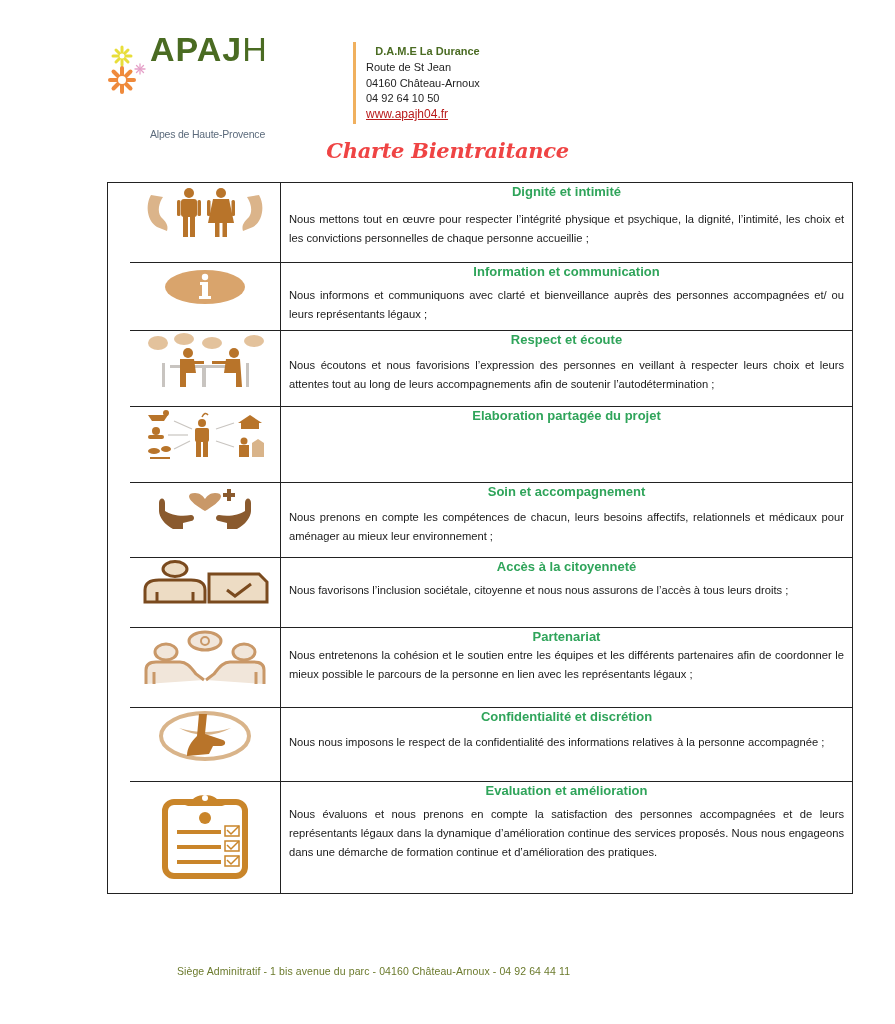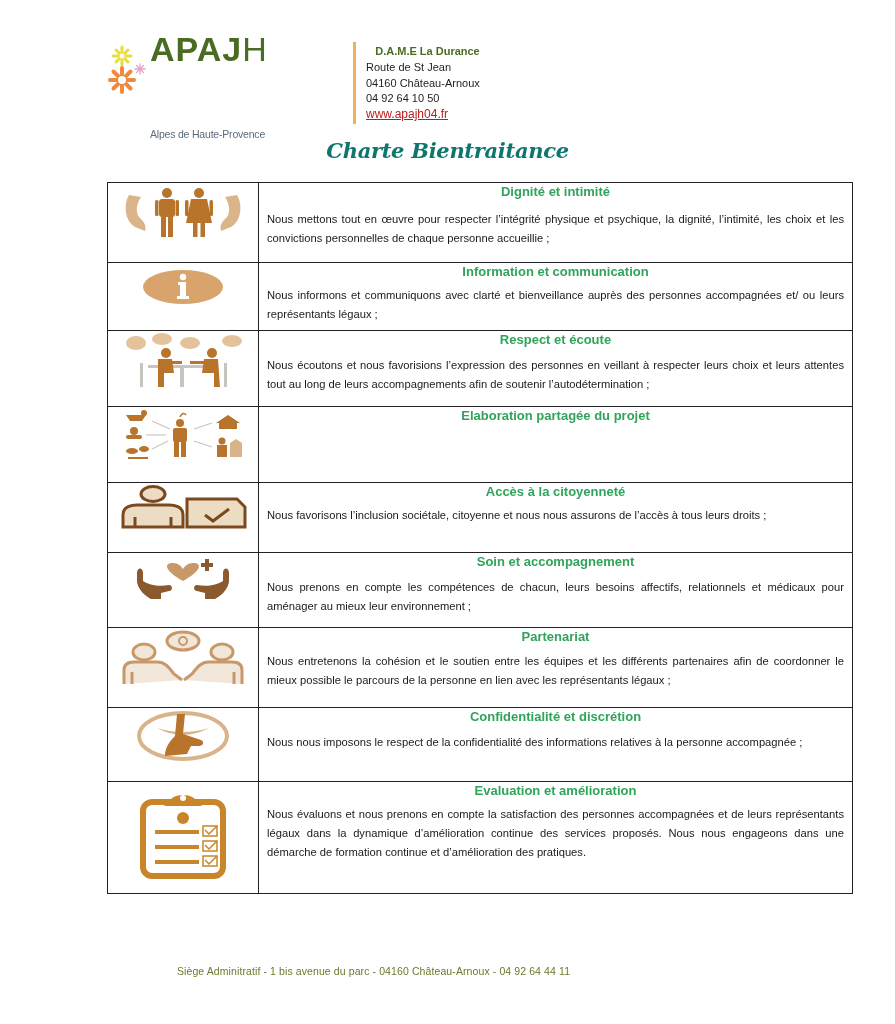--- a/index.html
+++ b/index.html
@@ -13,24 +13,24 @@
   .logo-word { position: absolute; left: 44px; top: -8px; font-family: "Liberation Sans", sans-serif; font-weight: bold; font-size: 34px; letter-spacing: 1px; color: #4a6b22; line-height: 1; }
   .logo-word .h { font-weight: normal; color: #4a6b22; }
   .logo-sub { position: absolute; left: 44px; top: 44px; font-size: 10.5px; color: #5c6b7c; letter-spacing: -0.2px; margin-top: 44px; }
   .vbar { position: absolute; left: 247px; top: 4px; width: 3px; height: 82px; background: #f0b05e; }
   .addr { position: absolute; left: 260px; top: 6px; font-size: 11px; line-height: 15.8px; color: #1f1f1f; }
   .addr .org { font-weight: bold; color: #4a6b22; text-align: right; }
   .addr .web { color: #b91c1c; text-decoration: underline; font-size: 12px; }
 
   .title { position: absolute; left: 0; width: 895px; top: 138px; text-align: center;
            font-family: "DejaVu Serif", serif; font-style: italic; font-weight: bold;
-           font-size: 21px; color: #0f766e; letter-spacing: -0.3px; }
+           font-size: 21px; color: #ef4444; letter-spacing: -0.3px; }
 
   
-  .charter { position: absolute; left: 107px; top: 182px; width: 746px; border: 1.5px solid #222; }
+  .charter { position: absolute; left: 107px; top: 182px; width: 746px; border: 1.5px solid #222; padding-left: 22px; }
   .row { display: flex; border-top: 1.5px solid #222; }
   .row:first-child { border-top: none; }
   .icon-cell { width: 151px; border-right: 1.5px solid #222; display: flex; align-items: flex-start; justify-content: center; padding-top: 2px; }
   .text-cell { flex: 1; padding: 0 8px 0 8px; }
   .row-title { text-align: center; color: #2fa45a; font-weight: bold; font-size: 13px; line-height: 16px; margin-top: 1px; }
   .row-body { font-size: 11.2px; line-height: 19px; text-align: justify; color: #1a1a1a; margin-top: 10px; }
 
   .icon-cell svg { display: block; }
 
   .footer { position: absolute; left: 0; width: 747px; top: 965px; text-align: center; font-size: 10.5px; color: #6b7a2c; letter-spacing: 0.1px; }
@@ -180,73 +180,73 @@
           <path d="M112 34 L118 30 L124 34 L124 48 L112 48 Z" fill="#d9b48a"></path>
         </g>
         <path d="M62 8 q3 -6 6 -2" stroke="#b8742a" stroke-width="1.5" fill="none"></path>
       </svg>
     </div>
     <div class="text-cell">
       <div class="row-title">Elaboration partagée du projet</div>
     </div>
   </div>
 
-  <div class="row" style="height:70px">
-    <div class="icon-cell">
-      <svg width="132" height="44" viewBox="0 0 132 44">
-        <g fill="#eddcc4" stroke="#7a4a1e" stroke-width="3">
-          <ellipse cx="36" cy="9" rx="12" ry="7.5"></ellipse>
-          <path d="M6 42 V30 C6 22 12 20 20 20 H52 C60 20 66 22 66 30 V42 Z"></path>
-          <path d="M70 14 H120 L128 22 V42 H70 Z"></path>
-        </g>
-        <line x1="18" y1="32" x2="18" y2="42" stroke="#7a4a1e" stroke-width="3"></line>
-        <line x1="54" y1="32" x2="54" y2="42" stroke="#7a4a1e" stroke-width="3"></line>
-        <path d="M88 30 L96 36 L112 24" stroke="#7a4a1e" stroke-width="3" fill="none"></path>
-      </svg>
-    </div>
-    <div class="text-cell">
-      <div class="row-title">Accès à la citoyenneté</div>
-      <div class="row-body" style="margin-top:6px">Nous favorisons l’inclusion sociétale, citoyenne et nous nous assurons de l’accès à tous leurs droits ;</div>
-    </div>
-  </div>
-
   <div class="row" style="height:75px">
     <div class="icon-cell" style="padding-top:6px">
       <svg width="96" height="40" viewBox="0 0 96 40">
         <path d="M48 22 C30 12 28 4 38 4 C43 4 46 7 48 10 C50 7 53 4 58 4 C68 4 66 12 48 22 Z" fill="#c99868"></path>
         <rect x="70" y="0" width="4" height="12" fill="#8a5a2e"></rect>
           <rect x="66" y="4" width="12" height="4" fill="#8a5a2e"></rect>
         <path d="M2 14 C2 8 8 8 8 14 L8 22 C14 26 24 28 34 26 C38 26 38 32 34 32 L26 34 L26 40 L16 40 C8 36 2 28 2 22 Z" fill="#8a5a2e"></path>
         <path d="M94 14 C94 8 88 8 88 14 L88 22 C82 26 72 28 62 26 C58 26 58 32 62 32 L70 34 L70 40 L80 40 C88 36 94 28 94 22 Z" fill="#8a5a2e"></path>
       </svg>
     </div>
     <div class="text-cell">
       <div class="row-title">Soin et accompagnement</div>
       <div class="row-body" style="margin-top:8px">Nous prenons en compte les compétences de chacun, leurs besoins affectifs, relationnels et médicaux pour aménager au mieux leur environnement ;</div>
     </div>
   </div>
 
+  <div class="row" style="height:70px">
+    <div class="icon-cell">
+      <svg width="132" height="44" viewBox="0 0 132 44">
+        <g fill="#eddcc4" stroke="#7a4a1e" stroke-width="3">
+          <ellipse cx="36" cy="9" rx="12" ry="7.5"></ellipse>
+          <path d="M6 42 V30 C6 22 12 20 20 20 H52 C60 20 66 22 66 30 V42 Z"></path>
+          <path d="M70 14 H120 L128 22 V42 H70 Z"></path>
+        </g>
+        <line x1="18" y1="32" x2="18" y2="42" stroke="#7a4a1e" stroke-width="3"></line>
+        <line x1="54" y1="32" x2="54" y2="42" stroke="#7a4a1e" stroke-width="3"></line>
+        <path d="M88 30 L96 36 L112 24" stroke="#7a4a1e" stroke-width="3" fill="none"></path>
+      </svg>
+    </div>
+    <div class="text-cell">
+      <div class="row-title">Accès à la citoyenneté</div>
+      <div class="row-body" style="margin-top:6px">Nous favorisons l’inclusion sociétale, citoyenne et nous nous assurons de l’accès à tous leurs droits ;</div>
+    </div>
+  </div>
+
   <div class="row" style="height:80px">
     <div class="icon-cell">
       <svg width="130" height="56" viewBox="0 0 130 56">
         <g fill="#f1e6da" stroke="#c99868" stroke-width="3">
           <ellipse cx="65" cy="11" rx="16" ry="9"></ellipse>
           <ellipse cx="26" cy="22" rx="11" ry="8"></ellipse>
           <ellipse cx="104" cy="22" rx="11" ry="8"></ellipse>
           <path d="M6 54 V40 C6 34 10 32 16 32 H40 C46 32 50 36 56 44 L64 50"></path>
           <path d="M124 54 V40 C124 34 120 32 114 32 H90 C84 32 80 36 74 44 L66 50"></path>
         </g>
         <line x1="14" y1="42" x2="14" y2="54" stroke="#c99868" stroke-width="3"></line>
         <line x1="116" y1="42" x2="116" y2="54" stroke="#c99868" stroke-width="3"></line>
         <circle cx="65" cy="11" r="4" fill="none" stroke="#c99868" stroke-width="2"></circle>
       </svg>
     </div>
     <div class="text-cell">
       <div class="row-title">Partenariat</div>
-      <div class="row-body" style="margin-top:7px">Nous entretenons la cohésion et le soutien entre les équipes et les différents partenaires afin de coordonner le mieux possible le parcours de la personne en lien avec les représentants légaux ;</div>
+      <div class="row-body" style="margin-top:1px">Nous entretenons la cohésion et le soutien entre les équipes et les différents partenaires afin de coordonner le mieux possible le parcours de la personne en lien avec les représentants légaux ;</div>
     </div>
   </div>
 
   <div class="row" style="height:74px">
     <div class="icon-cell">
       <svg width="96" height="52" viewBox="0 0 96 52">
         <ellipse cx="48" cy="26" rx="44" ry="23" fill="none" stroke="#d9b48a" stroke-width="4"></ellipse>
         <path d="M22 18 Q48 26 74 18 Q48 32 22 18 Z" fill="#d9b48a"></path>
         <path d="M42 4 L50 4 L48 24 L66 30 C70 32 68 36 64 36 L56 36 L52 44 L30 46 C30 38 34 32 40 26 Z" fill="#b8742a"></path>
       </svg>

